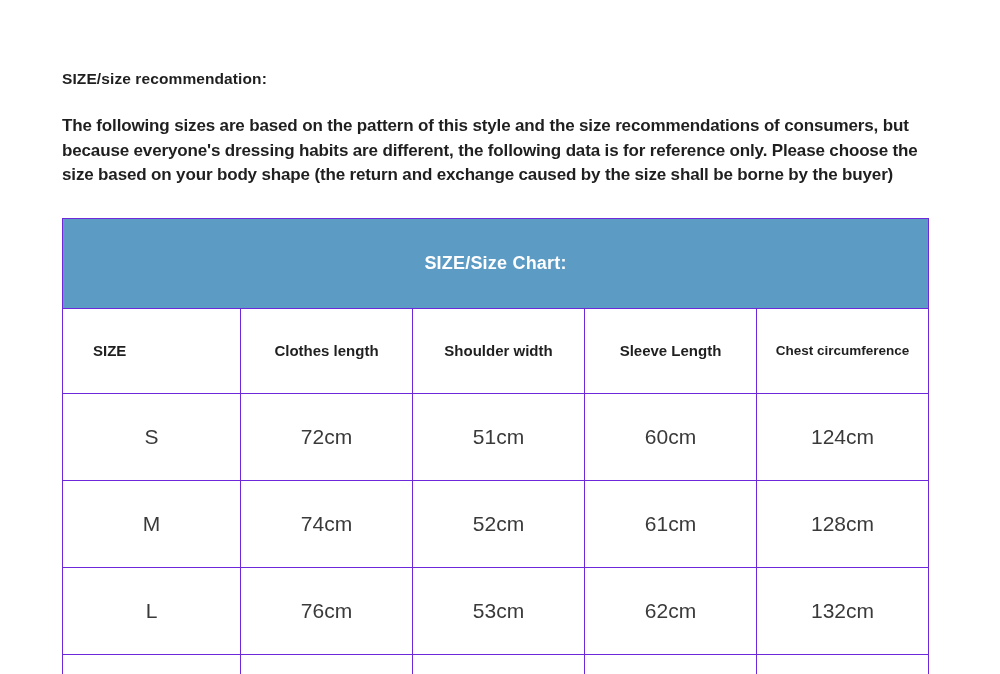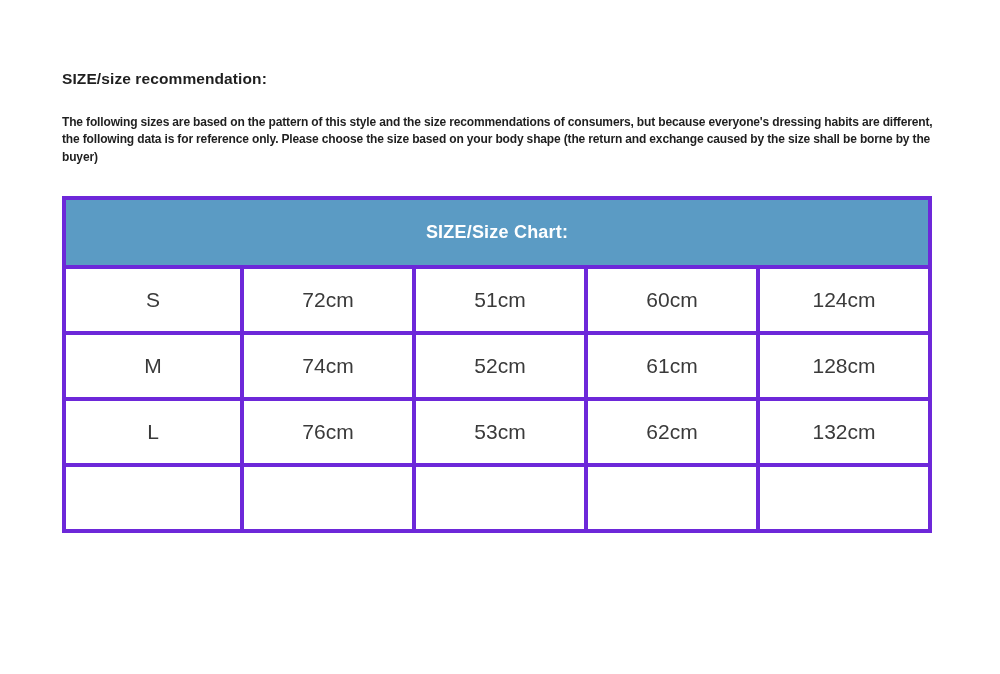--- a/index.html
+++ b/index.html
@@ -23,37 +23,37 @@
     border-radius: 20px;
   }
   .heading {
     font-size: 15.5px;
     font-weight: bold;
     letter-spacing: .1px;
     color: #1f1f1f;
     margin: 0 0 26px 0;
   }
   .intro {
-    font-size: 12px;
+    font-size: 17px;
     font-weight: bold;
     line-height: 1.45;
     color: #1f1f1f;
     margin: 17px 0 30px 0;
     max-width: 880px;
     letter-spacing: -0.15px;
   }
   table.size-table {
     border-collapse: collapse;
     width: 866px;
     table-layout: fixed;
   }
   table.size-table td,
   table.size-table th {
-    border: 4px solid #6d28d9;
-    padding: 0;
+    border: 1px solid #6d28d9;
+    padding: 12px;
     text-align: center;
     vertical-align: middle;
   }
   .title-row td {
     background: #5b9bc4;
     border: 1px solid #5b9bc4;
     height: 65px;
     text-align: left;
     padding-left: 18px;
     color: #ffffff;
@@ -106,20 +106,27 @@
       <col class="col-1">
         <col class="col-2">
         <col class="col-3">
         <col class="col-4">
         <col class="col-5">
     </colgroup>
     <tbody>
       <tr class="title-row">
         <td colspan="5">SIZE/Size Chart:</td>
       </tr>
+      <tr class="header-row">
+        <td class="col-size">SIZE</td>
+        <td>Clothes length</td>
+        <td>Shoulder width</td>
+        <td>Sleeve Length</td>
+        <td class="col-chest">Chest circumference</td>
+      </tr>
       <tr class="data-row">
         <td>S</td>
         <td>72cm</td>
         <td>51cm</td>
         <td>60cm</td>
         <td>124cm</td>
       </tr>
       <tr class="data-row">
         <td>M</td>
         <td>74cm</td>

